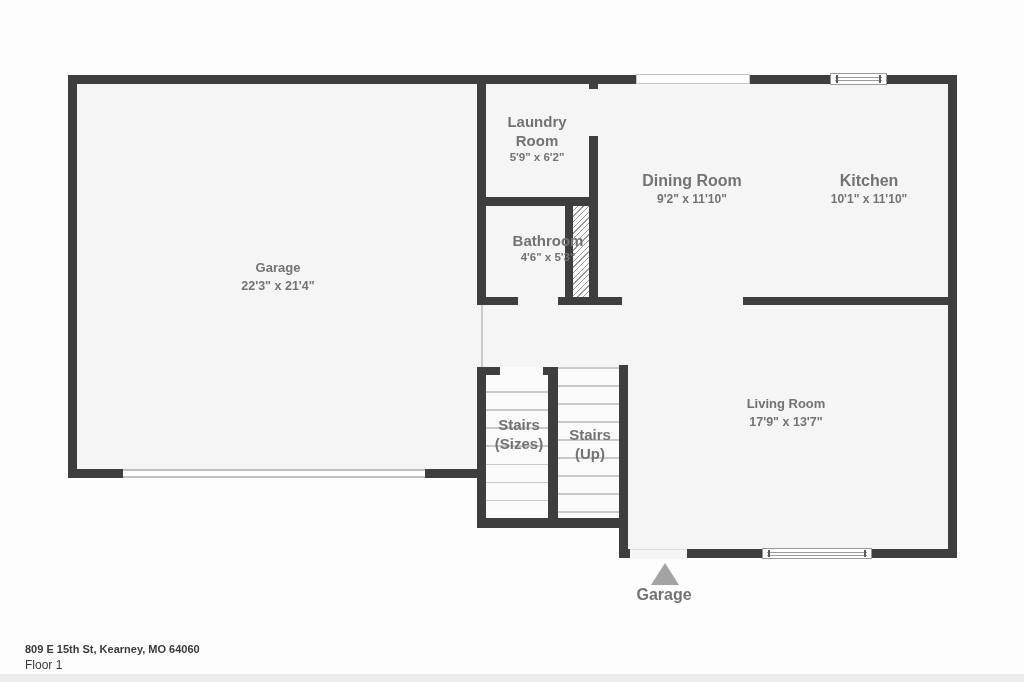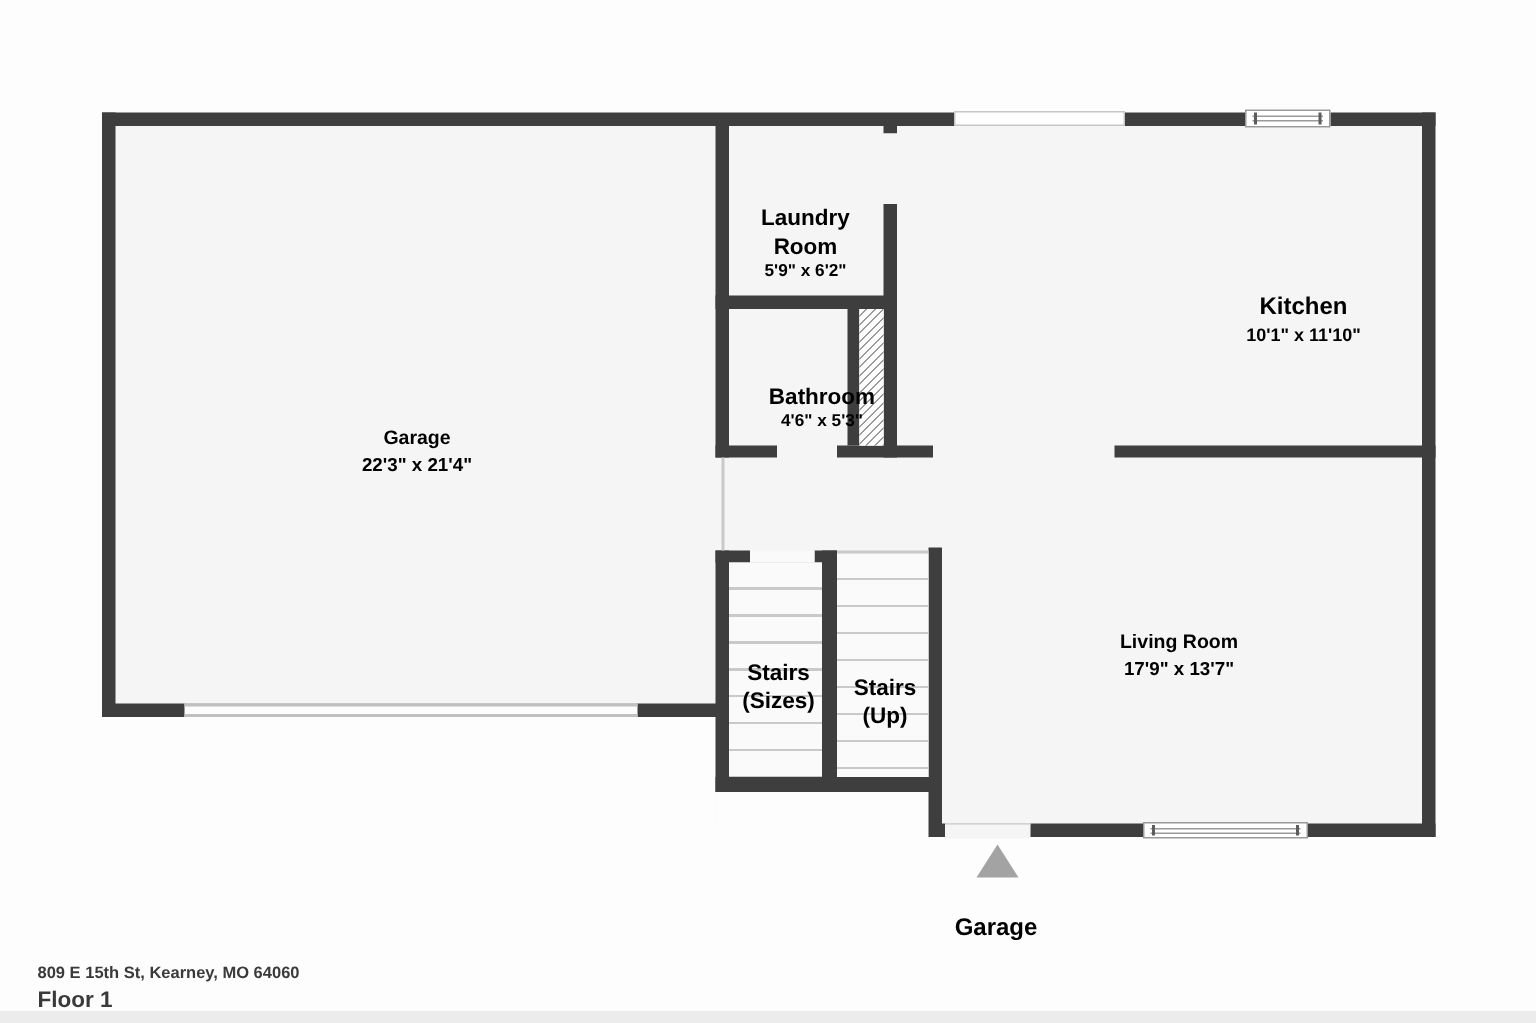--- a/index.html
+++ b/index.html
@@ -25,34 +25,34 @@
   .win .post { position:absolute; top:1px; bottom:1px; width:2px; background:#5c5c5c; }
   .win .post.l { left:5px; } .win .post.r { right:5px; }
 
   .winplain   { position:absolute; background:#fefefe; border:1px solid #c6c6c6; box-sizing:border-box; }
   .garagedoor { position:absolute; background:#fdfdfd; border-top:2px solid #c0c0c0;
                 border-bottom:2px solid #c0c0c0; box-sizing:border-box; }
 
   .doorgap { position:absolute; background:#f5f5f5; }
 
   .lbl { position:absolute; transform:translateX(-50%); text-align:center;
-         color:#000000; font-weight:700; white-space:nowrap;margin-top:24px; }
+         color:#737373; font-weight:700; white-space:nowrap; }
   .nm-lg { font-size:13px; line-height:19px; }
   .nm-md { font-size:16px; line-height:18px; }
   .nm-sm { font-size:15px; line-height:19px; }
   .dm-lg { font-size:12.5px; line-height:15px; margin-top:2px; }
   .dm-md { font-size:12px;   line-height:14px; margin-top:2px; }
   .dm-sm { font-size:11.5px; line-height:13px; margin-top:1px; }
 
   .entry-arrow { position:absolute; width:0; height:0;
                  border-left:14px solid transparent; border-right:14px solid transparent;
                  border-bottom:22px solid #a3a3a3; }
 
   .addr   { position:absolute; left:25px; top:643px; font-size:11px; font-weight:700; color:#3a3a3a;text-align:right; }
-  .floor  { position:absolute; left:25px; top:658px; font-size:15px; font-weight:700; color:#3a3a3a; }
+  .floor  { position:absolute; left:25px; top:658px; font-size:12px; font-weight:400; color:#3a3a3a; }
   .discl  { position:absolute; left:515px; top:662px; transform:translateX(-50%);
             font-size:8px; font-weight:700; color:#4d4d4d; white-space:nowrap; }
   .botbar { position:absolute; left:0; top:674px; width:1024px; height:8px; background:#ececec; }
 </style>
 </head>
 <body>
 
 <div id="canvas">
 
   <div class="fill" style="left:72px; top:80px; width:880px; height:473px;"></div>
@@ -115,20 +115,24 @@
     <div class="nm-sm">Laundry</div>
     <div class="nm-sm">Room</div>
     <div class="dm-sm">5'9" x 6'2"</div>
   </div>
 
   <div class="lbl" style="left:548px; top:231px;">
     <div class="nm-sm">Bathroom</div>
     <div class="dm-sm">4'6" x 5'3"</div>
   </div>
 
+  <div class="lbl" style="left:692px; top:172px;">
+    <div class="nm-md">Dining Room</div>
+    <div class="dm-md">9'2" x 11'10"</div>
+  </div>
 
   <div class="lbl" style="left:869px; top:172px;">
     <div class="nm-md">Kitchen</div>
     <div class="dm-md">10'1" x 11'10"</div>
   </div>
 
   <div class="lbl" style="left:786px; top:394px;">
     <div class="nm-lg">Living Room</div>
     <div class="dm-lg">17'9" x 13'7"</div>
   </div>

